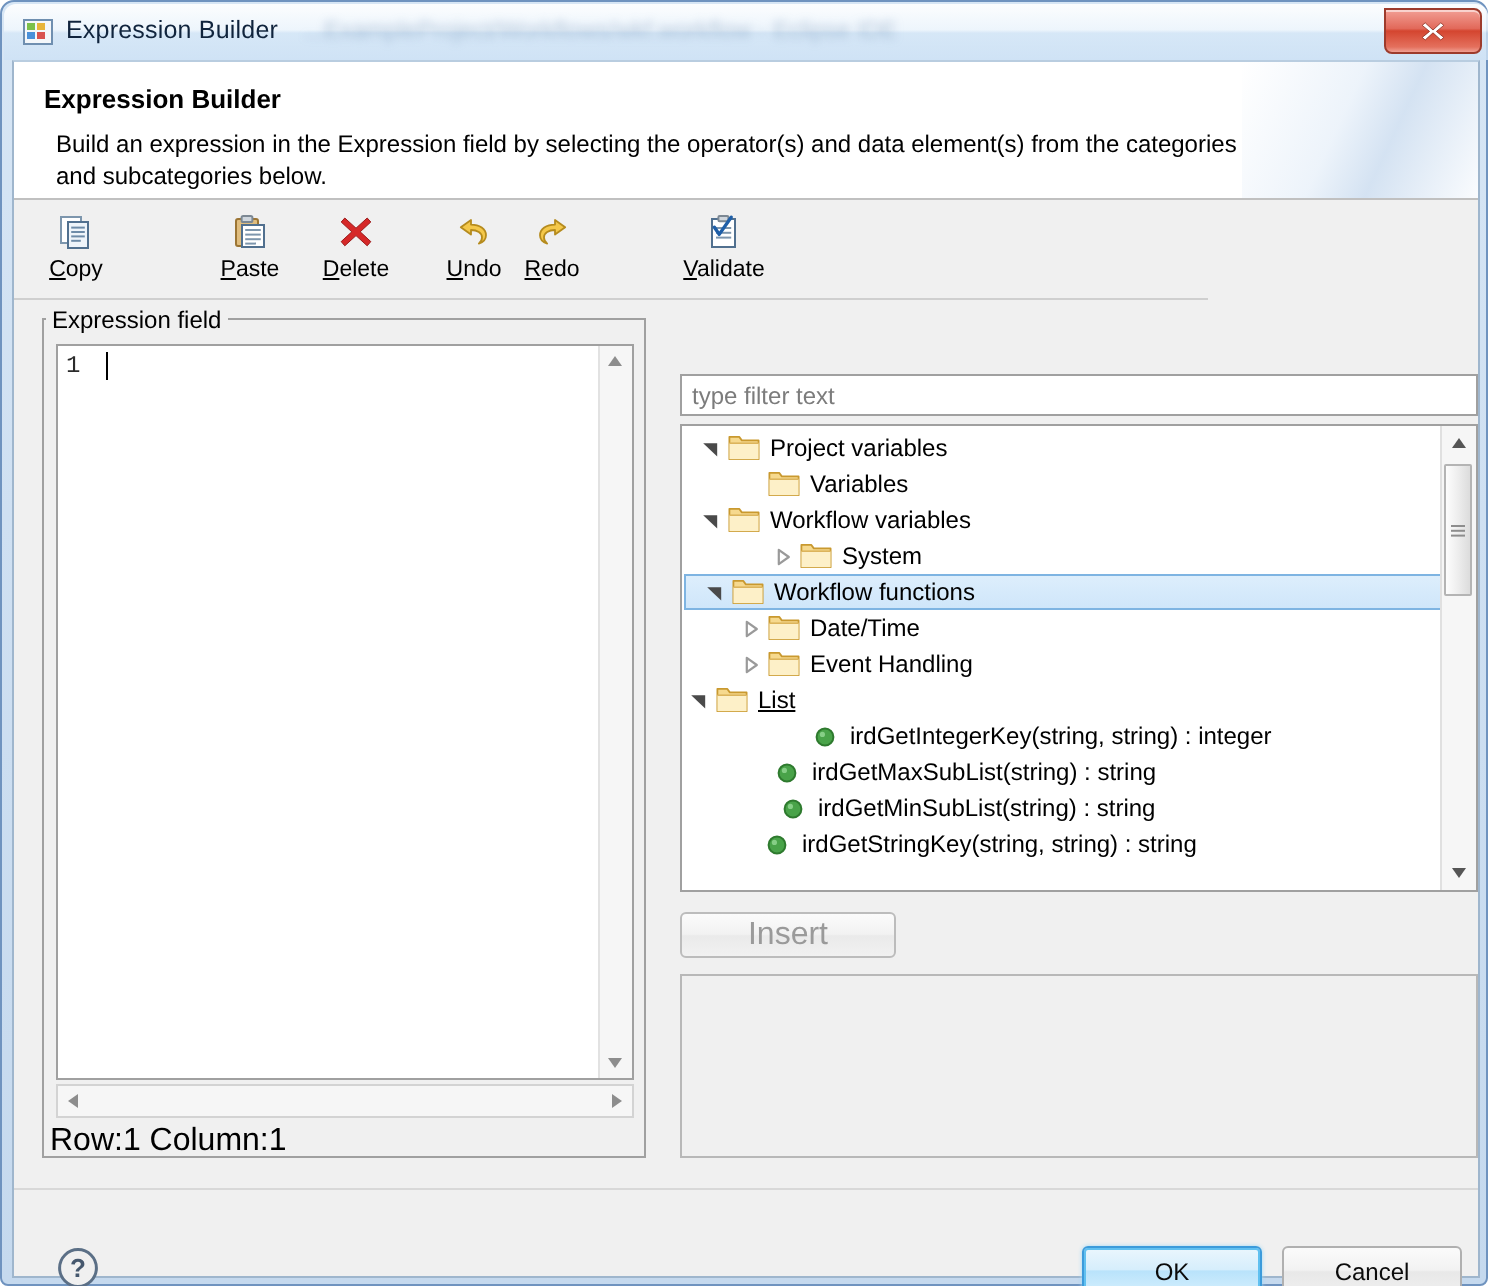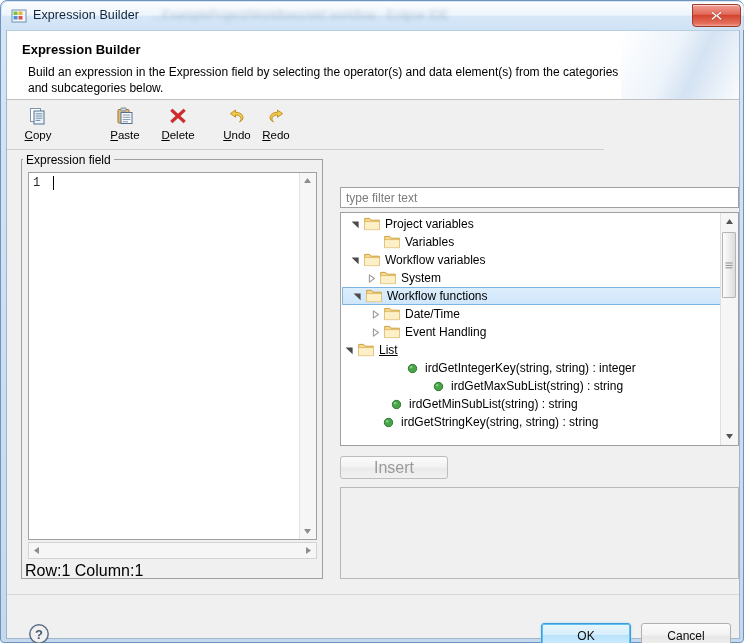--- a/index.html
+++ b/index.html
@@ -473,20 +473,35 @@
       <div class="tool-btn" style="left:246px">
         <span class="tool-ico">
           <svg width="20" height="18" viewBox="0 0 20 18">
             <path d="M11.5 3 L11.5 5.3 C7.2 5.3 4 7.4 4 10.6 C4 12.6 5.4 14.1 7.6 14.8
                      C6.5 13.9 6 12.9 6 11.7 C6 9.4 8.4 8 11.5 8 L11.5 10.3 L16.6 6.6 Z" fill="#f4c84a" stroke="#b58b1e" stroke-width="0.9" stroke-linejoin="round"></path>
           </svg>
         </span>
         <span class="tool-lbl"><u>R</u>edo</span>
       </div>
 
+      <div class="tool-btn" style="left:332px">
+        <span class="tool-ico">
+          <svg width="18" height="18" viewBox="0 0 18 18">
+            <rect x="3" y="2.5" width="11.5" height="14" fill="#ffffff" stroke="#51708f"></rect>
+            <rect x="6.2" y="1" width="5" height="2.6" rx="0.6" fill="#cfd6dd" stroke="#7c8893"></rect>
+            <g stroke="#7d96ad" stroke-width="1">
+              <line x1="5" y1="7" x2="12.6" y2="7"></line>
+              <line x1="5" y1="9.4" x2="12.6" y2="9.4"></line>
+              <line x1="5" y1="11.8" x2="12.6" y2="11.8"></line>
+            </g>
+            <path d="M4.2 6.6 L6.6 10.2 L12.6 1.6" fill="none" stroke="#1f5fa8" stroke-width="1.7" stroke-linecap="round" stroke-linejoin="round"></path>
+          </svg>
+        </span>
+        <span class="tool-lbl"><u>V</u>alidate</span>
+      </div>
     </div>
 
     <div id="expr-legend">Expression field</div>
 
     <div id="left-pane">
 
       <div id="expr-editor">
         <div id="expr-gutter">
           <div id="expr-linenum">1</div>
         </div>
@@ -560,21 +575,21 @@
             </span>
             <span class="ticon">
               <svg width="16" height="14" viewBox="0 0 16 14">
                 <path d="M0.7 3.2 L0.7 12.6 L15.3 12.6 L15.3 3.2 L6.9 3.2 L5.6 1.4 L0.7 1.4 Z" fill="#f6d98e" stroke="#c9992f" stroke-width="0.9" stroke-linejoin="round"></path>
                 <path d="M0.7 4.6 L15.3 4.6 L15.3 12.6 L0.7 12.6 Z" fill="#fdf0c8" stroke="none"></path>
                 <path d="M0.7 4.6 L15.3 4.6" stroke="#dcb45c" stroke-width="0.8"></path>
               </svg>
             </span>
             <span class="tlabel">Workflow variables</span>
           </div>
-          <div class="tree-row" style="padding-left: 22px;">
+          <div class="tree-row" style="padding-left: 42px;">
             <span class="tw">
               <svg width="9" height="9" viewBox="0 0 9 9">
                 <path d="M2.4 0.9 L7.4 4.5 L2.4 8.1 Z" fill="none" stroke="#9a9a9a" stroke-width="1.1" stroke-linejoin="round"></path>
               </svg>
             </span>
             <span class="ticon">
               <svg width="16" height="14" viewBox="0 0 16 14">
                 <path d="M0.7 3.2 L0.7 12.6 L15.3 12.6 L15.3 3.2 L6.9 3.2 L5.6 1.4 L0.7 1.4 Z" fill="#f6d98e" stroke="#c9992f" stroke-width="0.9" stroke-linejoin="round"></path>
                 <path d="M0.7 4.6 L15.3 4.6 L15.3 12.6 L0.7 12.6 Z" fill="#fdf0c8" stroke="none"></path>
                 <path d="M0.7 4.6 L15.3 4.6" stroke="#dcb45c" stroke-width="0.8"></path>
@@ -645,21 +660,21 @@
           <div class="tree-row" style="padding-left: 46px;">
             <span class="tw"></span>
             <span class="ticon">
               <svg width="11" height="11" viewBox="0 0 11 11">
                 <circle cx="5.5" cy="5.5" r="4.2" fill="#49a349" stroke="#2e7a2e" stroke-width="1"></circle>
                 <circle cx="4.2" cy="4.2" r="1.3" fill="#86ce86"></circle>
               </svg>
             </span>
             <span class="tlabel">irdGetIntegerKey(string, string) : integer</span>
           </div>
-          <div class="tree-row" style="padding-left: 72px;">
+          <div class="tree-row" style="padding-left: 27px;">
             <span class="tw"></span>
             <span class="ticon">
               <svg width="11" height="11" viewBox="0 0 11 11">
                 <circle cx="5.5" cy="5.5" r="4.2" fill="#49a349" stroke="#2e7a2e" stroke-width="1"></circle>
                 <circle cx="4.2" cy="4.2" r="1.3" fill="#86ce86"></circle>
               </svg>
             </span>
             <span class="tlabel">irdGetMaxSubList(string) : string</span>
           </div>
           <div class="tree-row" style="padding-left: 30px;">

